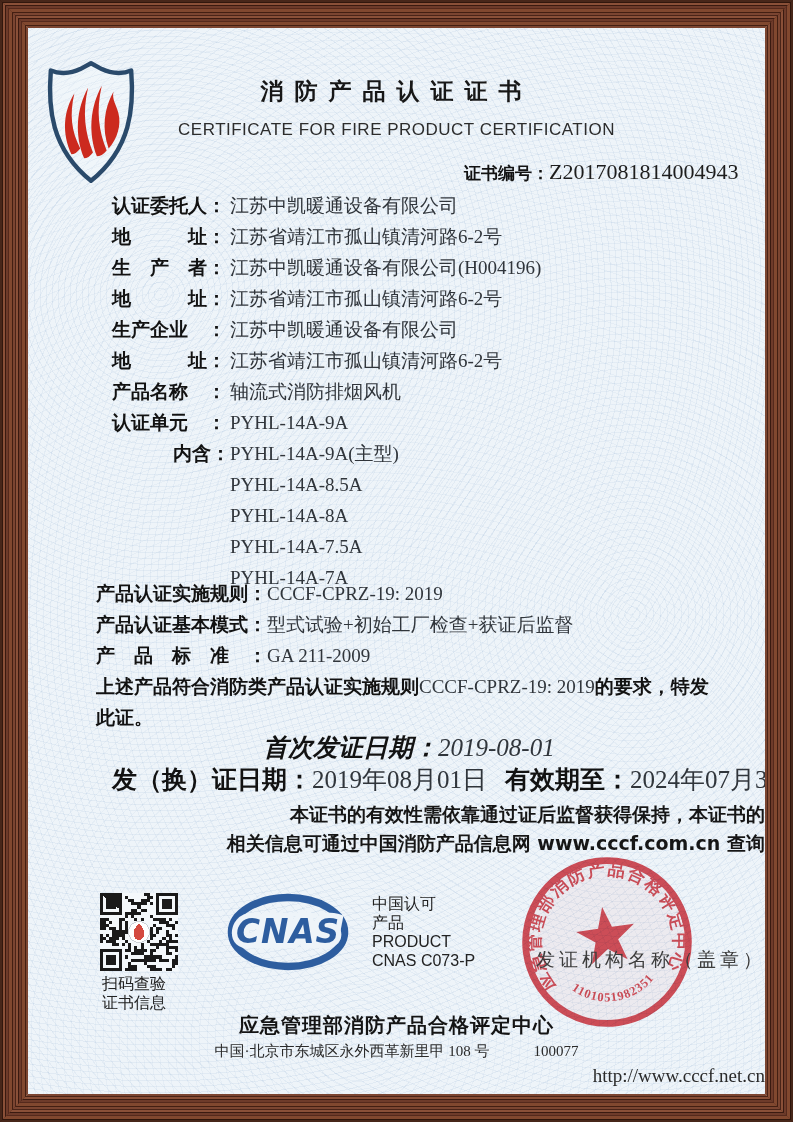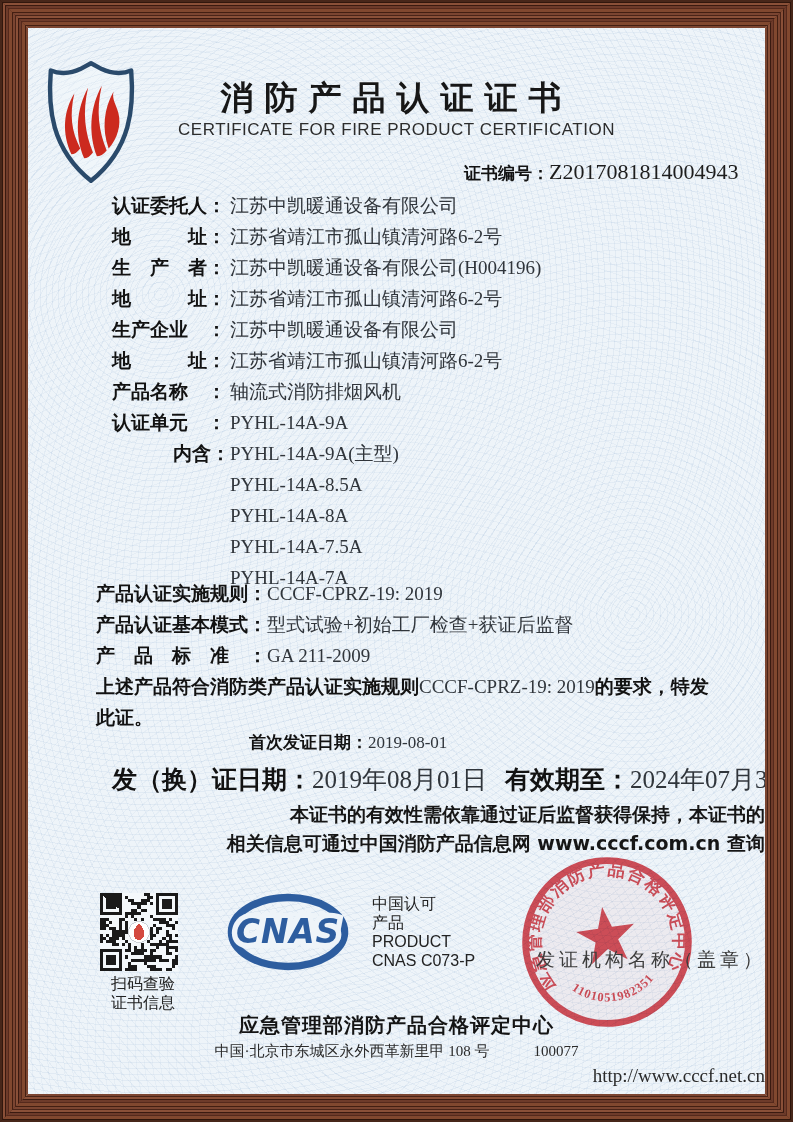--- a/index.html
+++ b/index.html
@@ -35,40 +35,40 @@
     background-color:#eef4f9;
     background-image:
       repeating-radial-gradient(circle at 18% 25%, rgba(110,150,195,.10) 0 1px, rgba(0,0,0,0) 1px 6px),
       repeating-radial-gradient(circle at 82% 55%, rgba(110,150,195,.09) 0 1px, rgba(0,0,0,0) 1px 7px),
       repeating-radial-gradient(circle at 45% 95%, rgba(110,150,195,.07) 0 1px, rgba(0,0,0,0) 1px 8px);
     box-shadow:0 0 0 2px #c9a286, 0 0 8px rgba(0,0,0,.55);
   }
   .abs { position:absolute; }
   
   .title { top:48px; left:0; width:100%; text-align:center;
-    font-size:33px; font-weight:bold; letter-spacing:11px; color:#171717; }
+    font-size:23px; font-weight:bold; letter-spacing:11px; color:#171717; }
   .subtitle { top:92px; left:0; width:100%; text-align:center;
     font-size:17px; color:#2c2c2c; letter-spacing:.5px; font-family:"Liberation Sans",sans-serif; }
   .cert-no { top:131px; left:436px; font-size:17px; white-space:nowrap; }
   .cert-no .num { font-family:"Liberation Serif","DejaVu Serif",serif; font-size:22px; color:#1d1d1d; }
   
   .label { font-weight:bold; color:#121212; }
   .value { color:#30353b; font-family:"Liberation Serif","DejaVu Serif",serif; }
   .rows { top:162px; left:84px; font-size:19px; line-height:30px; white-space:nowrap; }
   .rows .lb { display:inline-block; width:118px; font-weight:bold; color:#121212; }
   .rows .lb.r { text-align:right; }
   .sec2 { top:550px; left:68px; font-size:19px; line-height:31px; white-space:nowrap; }
-  .first-issue { top:703px; left:221px; font-size:17px; white-space:nowrap; }
+  .first-issue { top:703px; left:235px; font-size:25px; white-space:nowrap;font-style:italic; }
   .issue-line { top:735px; left:84px; font-size:25px; white-space:nowrap; }
   .issue-line .gap { display:inline-block; width:18px; }
   .notice { top:772px; left:0; width:100%; text-align:right;
     font-size:19px; line-height:29px; font-weight:bold; color:#161616; }
   
   .qr-box { top:865px; left:72px; width:78px; height:78px; }
-  .qr-caption { top:946px; left:56px; width:118px; text-align:center;
+  .qr-caption { top:946px; left:47px; width:118px; text-align:center;
     font-size:16px; line-height:19px; color:#222;font-family:Liberation Serif, serif; }
   .cnas-logo { top:863px; left:198px; width:124px; height:82px; }
   .cnas-text { top:866px; left:344px; font-size:16px; line-height:19px; color:#222;
     font-family:"Liberation Sans",sans-serif; }
   .stamp { top:823px; left:488px; width:182px; height:182px;
     transform:rotate(-8deg); opacity:.92; mix-blend-mode:multiply; }
   .stamp-overlay { top:919px; left:508px; z-index:5;
     font-family:Liberation Serif, serif;
     font-size:19px; letter-spacing:4px; color:#3c3c3c; white-space:nowrap; }
   .org { top:984px; left:0; width:100%; text-align:center;

